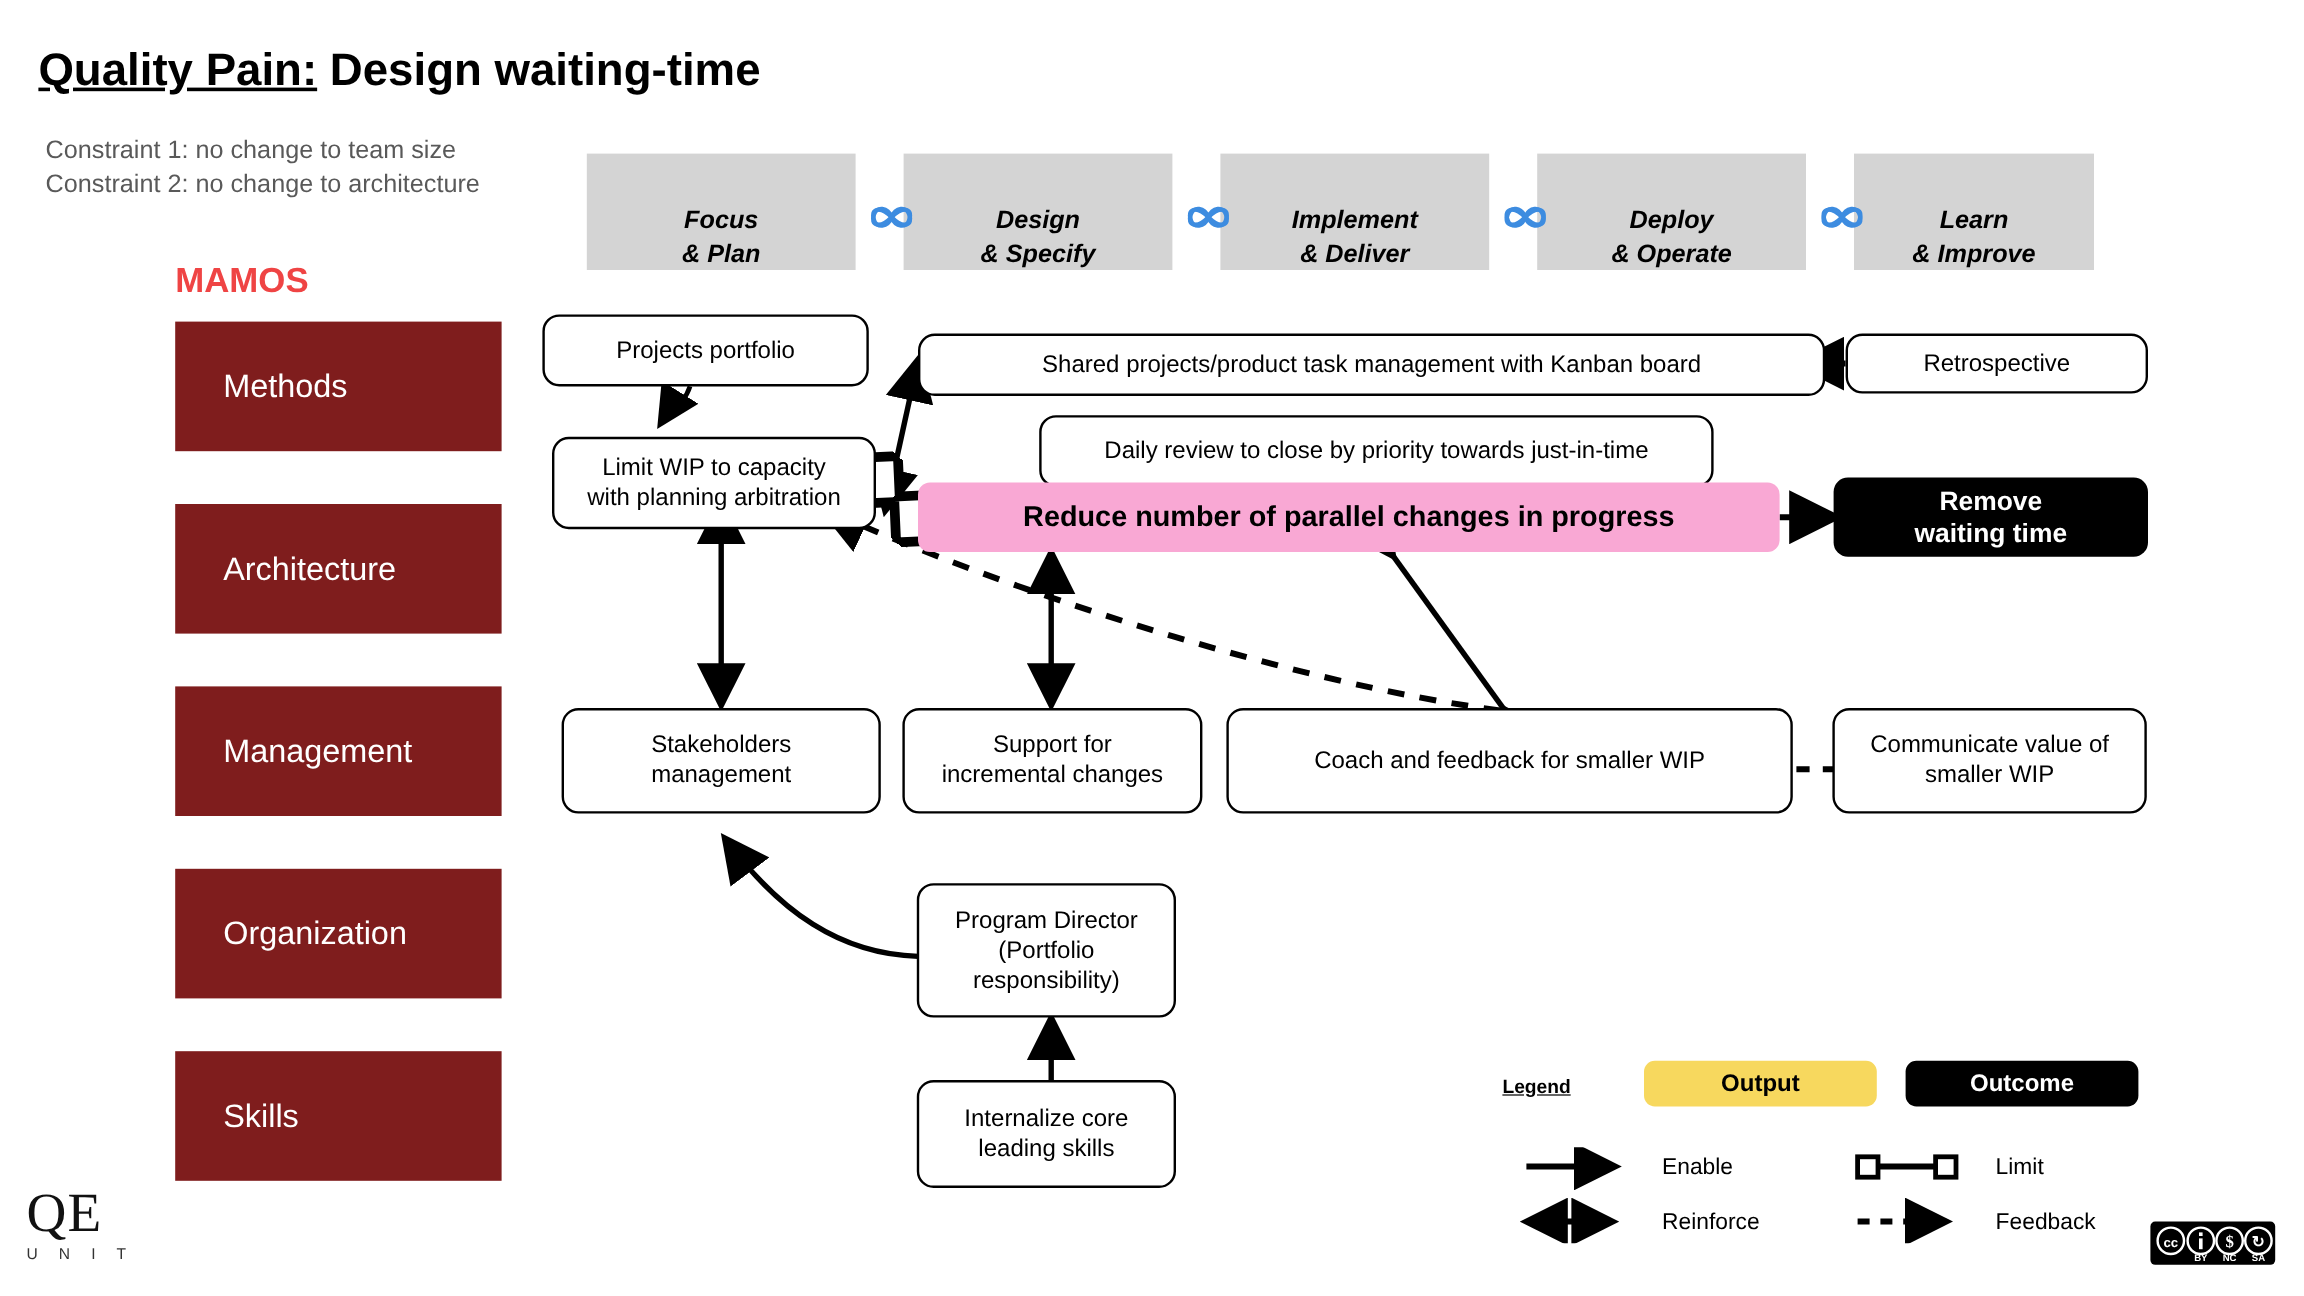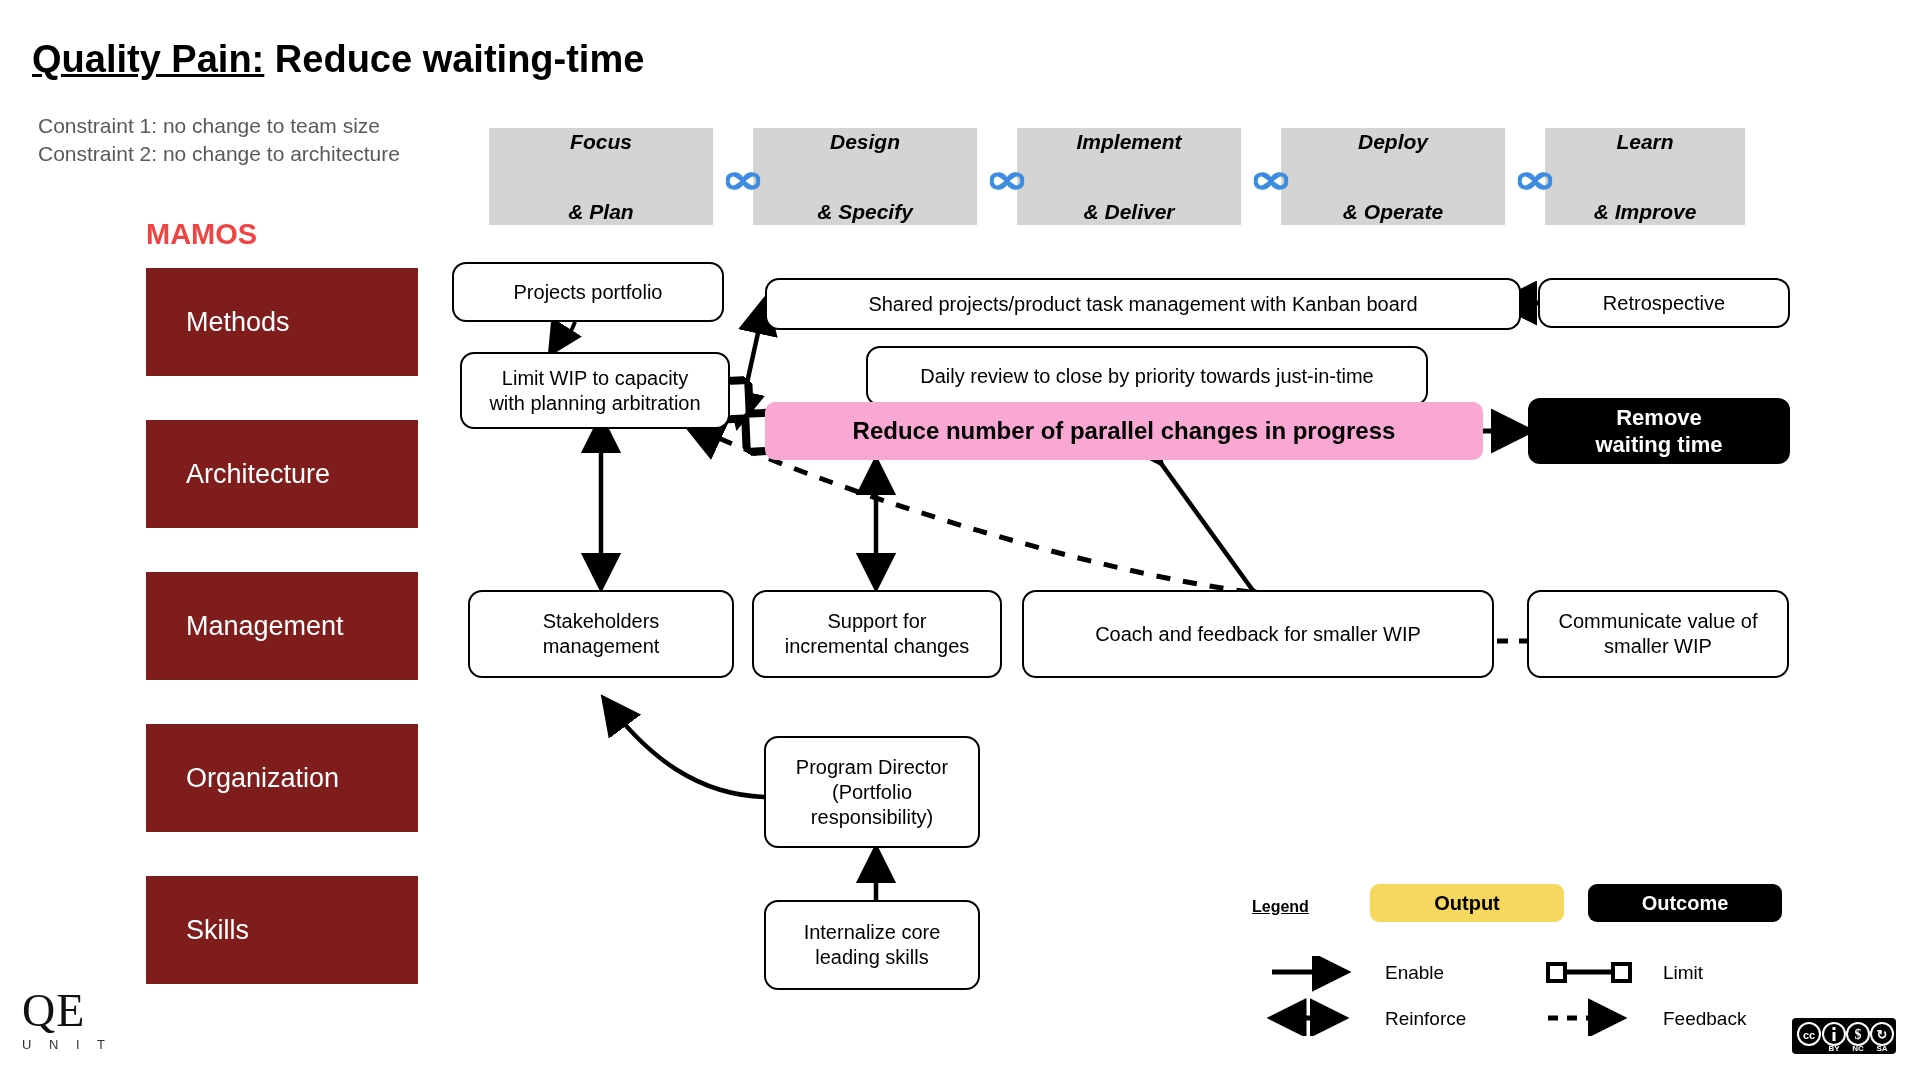--- a/index.html
+++ b/index.html
@@ -36,21 +36,21 @@
     background: #7f1d1d;
     color: #ffffff; font-size: 27px; font-weight: normal;
     display: flex; align-items: center; padding-left: 40px;
   }
 
   
   .phase {
     position: absolute; top: 128px; height: 97px;
     background: #d4d4d4;
     display: flex; flex-direction: column;
-    align-items: center; justify-content: space-between;
+    align-items: center; justify-content: flex-end;
     font-size: 21px; font-weight: bold; font-style: italic;
     color: #000; line-height: 1.3;
   }
   .knot { position: absolute; top: 160px; width: 42px; height: 42px; }
 
   
   .node {
     position: absolute;
     background: #ffffff;
     border: 2.6px solid #000;
@@ -97,21 +97,21 @@
     position: absolute; left: 1792px; top: 1018px;
     width: 104px; height: 36px; background: #000;
     border-radius: 4px; display: flex; align-items: center;
   }
 </style>
 </head>
 <body>
 
 <div id="stage">
 
-  <div id="title"><span class="u">Quality Pain:</span><span> Reduce waiting-time</span></div>
+  <div id="title"><span class="u">Quality Pain:</span><span> Design waiting-time</span></div>
 
   <div id="constraints">
     <div>Constraint 1: no change to team size</div>
     <div>Constraint 2: no change to architecture</div>
   </div>
 
   <div id="mamos-title">MAMOS</div>
 
   <div class="mamos-block" style="top:268px;height:108px">
       <span>Methods</span>
@@ -236,21 +236,21 @@
     <path d="M765,797 C 700,795 650,760 605,700" stroke="#000" stroke-width="4.5" fill="none" marker-end="url(#ah)"></path>
 
     
     <path d="M876,900 L 876,850" stroke="#000" stroke-width="4.5" fill="none" marker-end="url(#ah)"></path>
   </svg>
 
   <div class="node" style="left:452px;top:262px;width:272px;height:60px">
     <span>Projects portfolio</span>
   </div>
 
-  <div class="node" style="left:460px;top:352px;width:270px;height:77px;white-space:pre-line">
+  <div class="node" style="left:460px;top:364px;width:270px;height:77px;white-space:pre-line">
     <span>Limit WIP to capacity
 with planning arbitration</span>
   </div>
 
   <div class="node" style="left:765px;top:278px;width:756px;height:52px">
     <span>Shared projects/product task management with Kanban board</span>
   </div>
 
   <div class="node" style="left:1538px;top:278px;width:252px;height:50px">
     <span>Retrospective</span>

